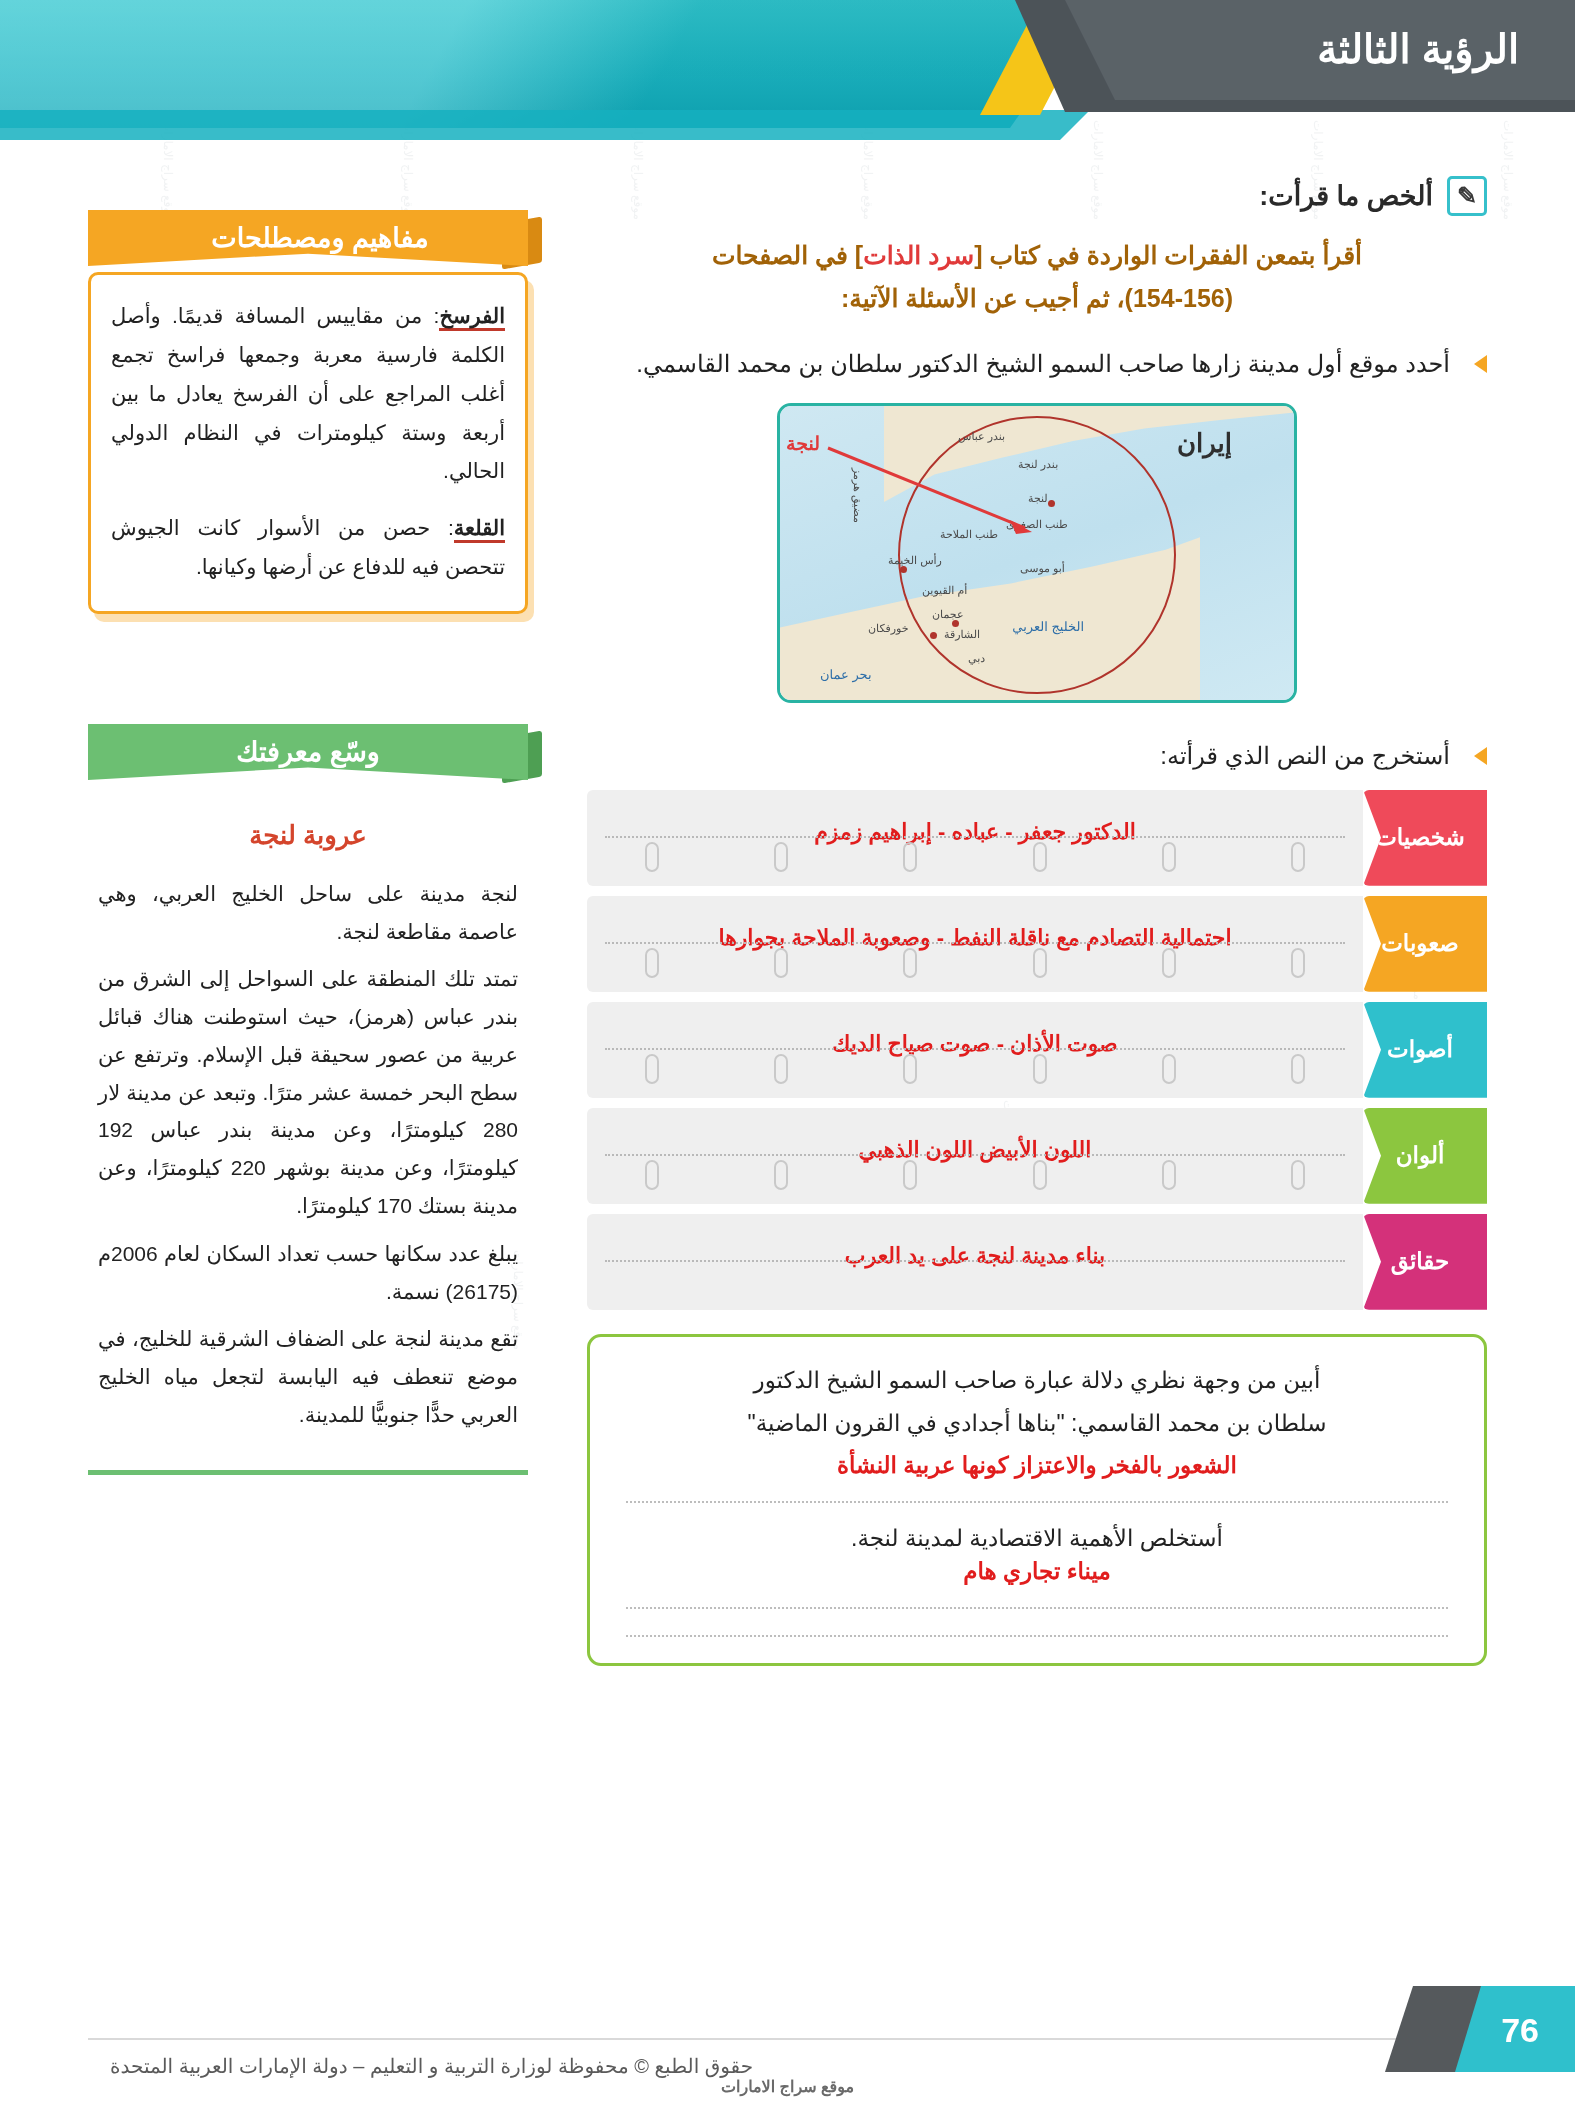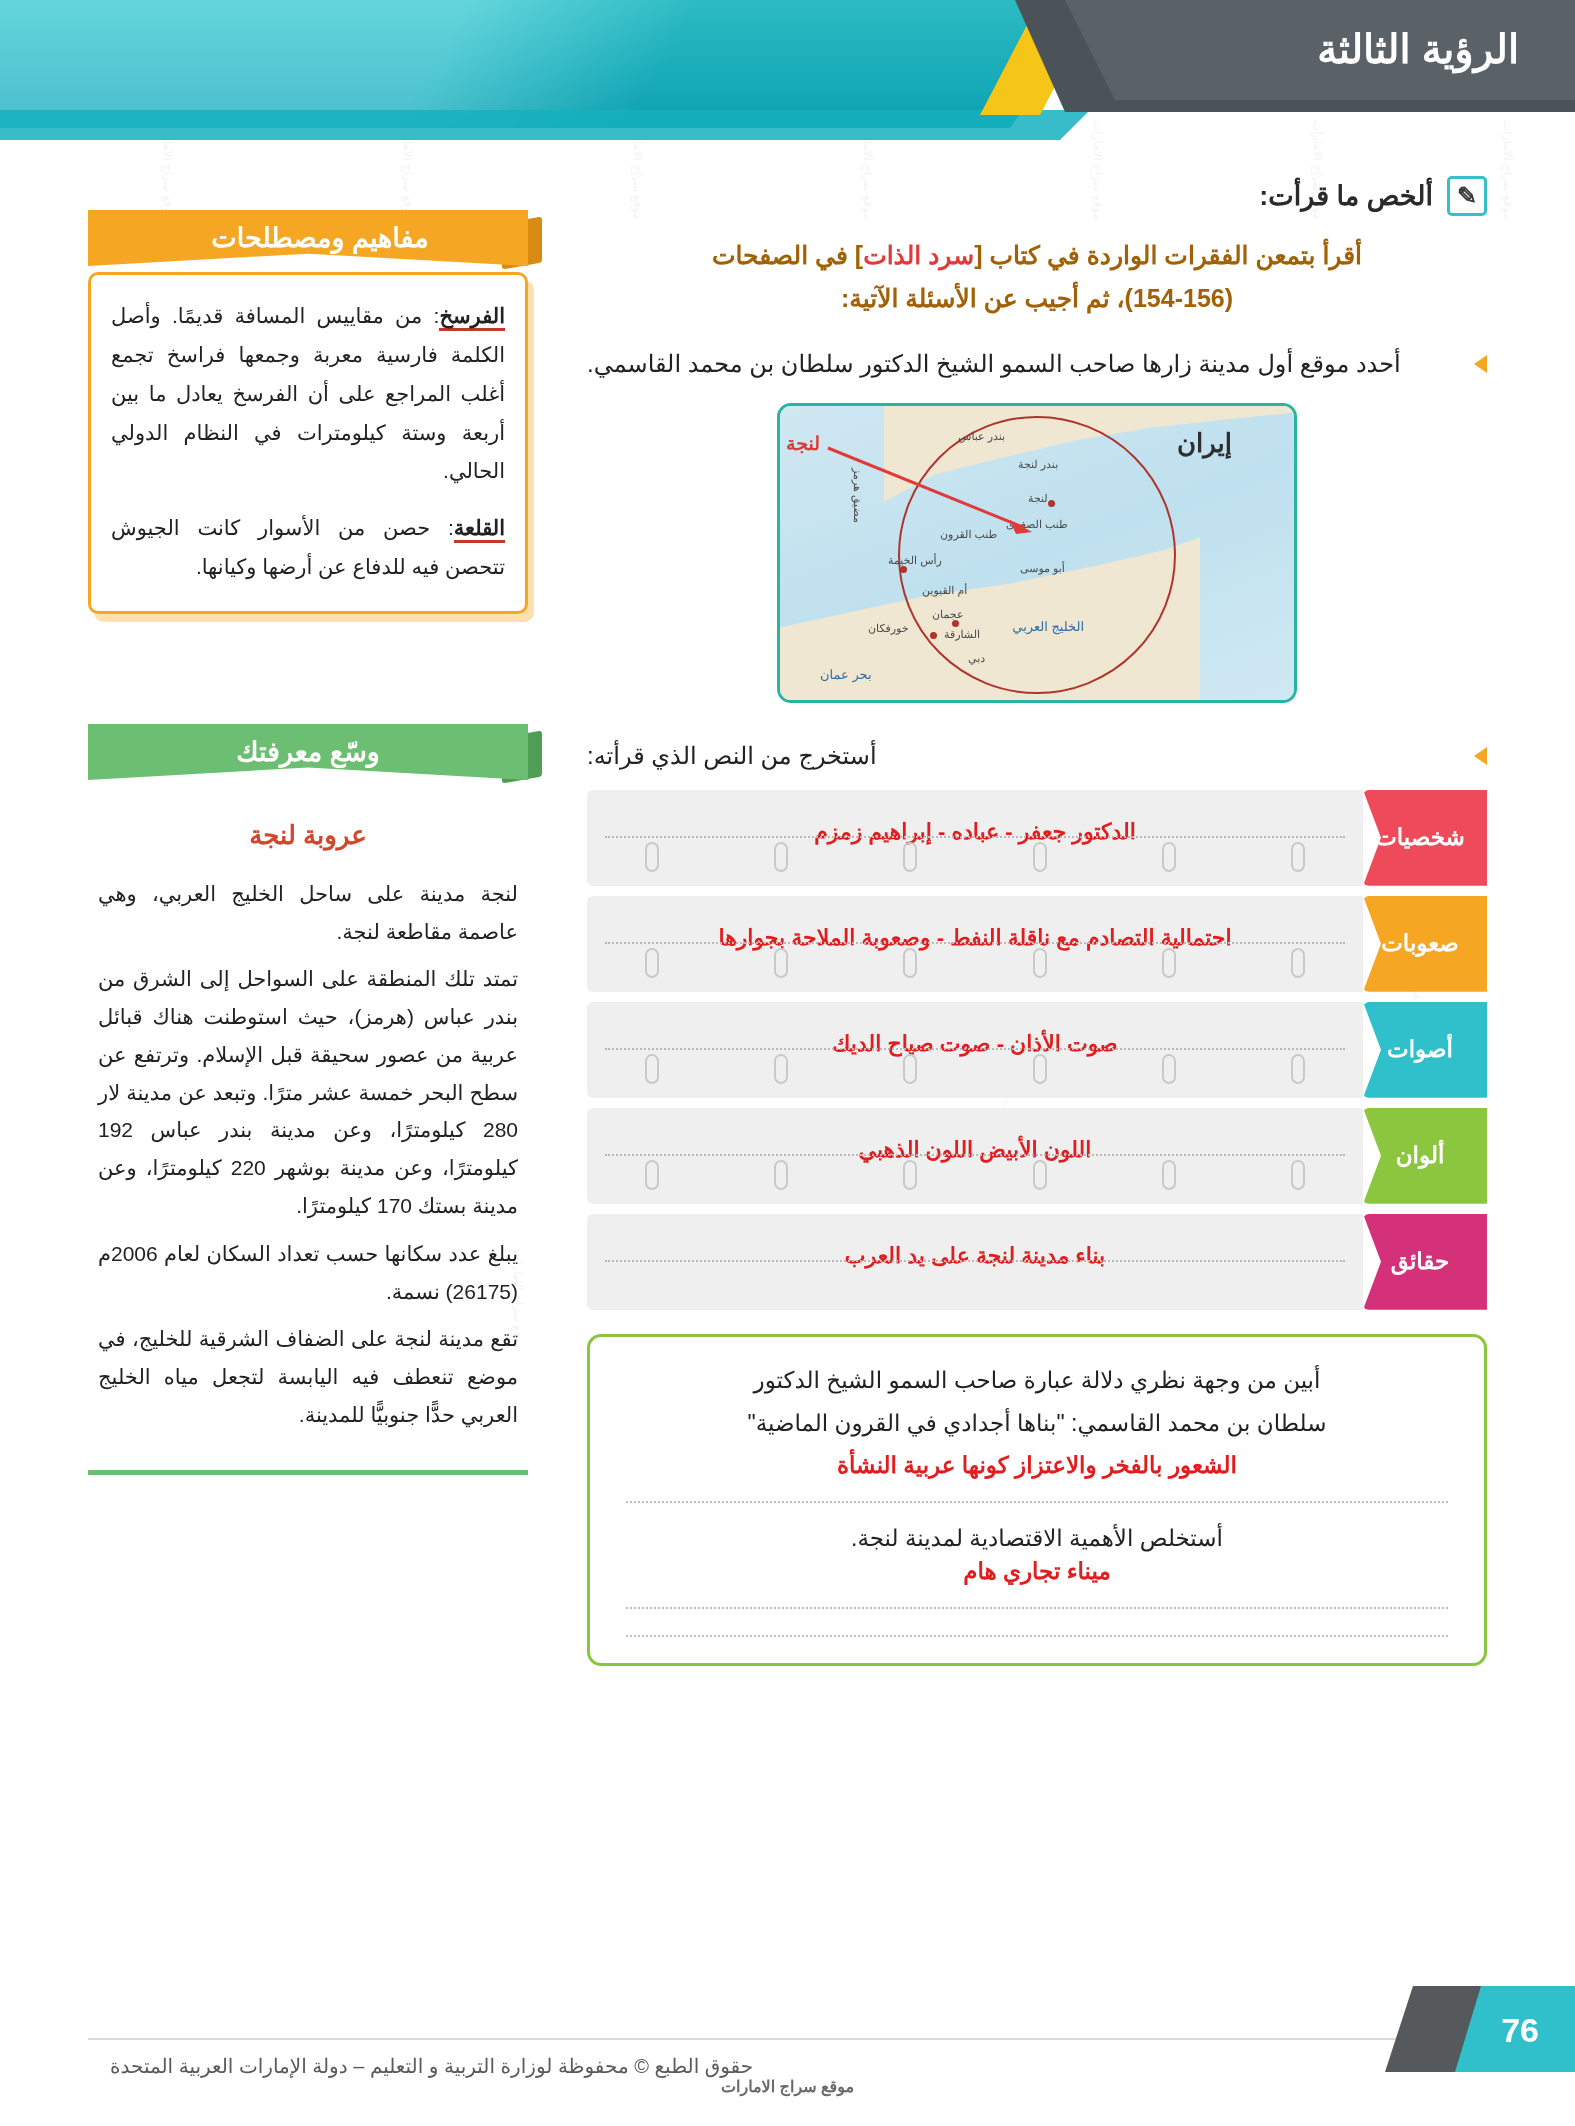--- a/index.html
+++ b/index.html
@@ -95,21 +95,21 @@
     margin-top:18px;
     font-size:25px; font-weight:bold; color:#1f7fbf;
     line-height:1.7; text-align:center;
   }
   .instr .red { color:#e03a3a; }
   .instr .blk { color:#a16207; }
 
   .bullet-line {
     margin-top:26px;
     display:flex; align-items:flex-start; gap:24px;
-    font-size:24px; color:#222; line-height:1.6;justify-content:space-between;
+    font-size:24px; color:#222; line-height:1.6;
   }
   .tri {
     width:0;height:0;border-top:9px solid transparent;border-bottom:9px solid transparent;
     border-right:13px solid #f5a623; margin-top:10px; flex:none;
   }
 
   
   .map-wrap {
     margin:20px auto 0; width:520px; height:300px;
     border:3px solid #29b3a3; border-radius:14px;
@@ -315,21 +315,21 @@
       <div class="map-circle"></div>
 
       <div class="map-iran">إيران</div>
       <div class="map-gulf">الخليج العربي</div>
       <div class="map-oman">بحر عمان</div>
 
       <div class="map-label" style="top:24px; left:178px;">بندر عباس</div>
       <div class="map-label" style="top:52px; left:238px;">بندر لنجة</div>
       <div class="map-label" style="top:86px; left:248px;">لنجة</div>
       <div class="map-label" style="top:62px; left:72px; writing-mode:vertical-rl;">مضيق هرمز</div>
-      <div class="map-label" style="top:122px; left:160px;">طنب القرون</div>
+      <div class="map-label" style="top:122px; left:160px;">طنب الملاحة</div>
       <div class="map-label" style="top:112px; left:226px;">طنب الصغرى</div>
       <div class="map-label" style="top:156px; left:240px;">أبو موسى</div>
       <div class="map-label" style="top:148px; left:108px;">رأس الخيمة</div>
       <div class="map-label" style="top:178px; left:142px;">أم القيوين</div>
       <div class="map-label" style="top:202px; left:152px;">عجمان</div>
       <div class="map-label" style="top:222px; left:164px;">الشارقة</div>
       <div class="map-label" style="top:216px; left:88px;">خورفكان</div>
       <div class="map-label" style="top:246px; left:188px;">دبي</div>
 
       <div class="dot" style="top:94px; left:268px;"></div>

